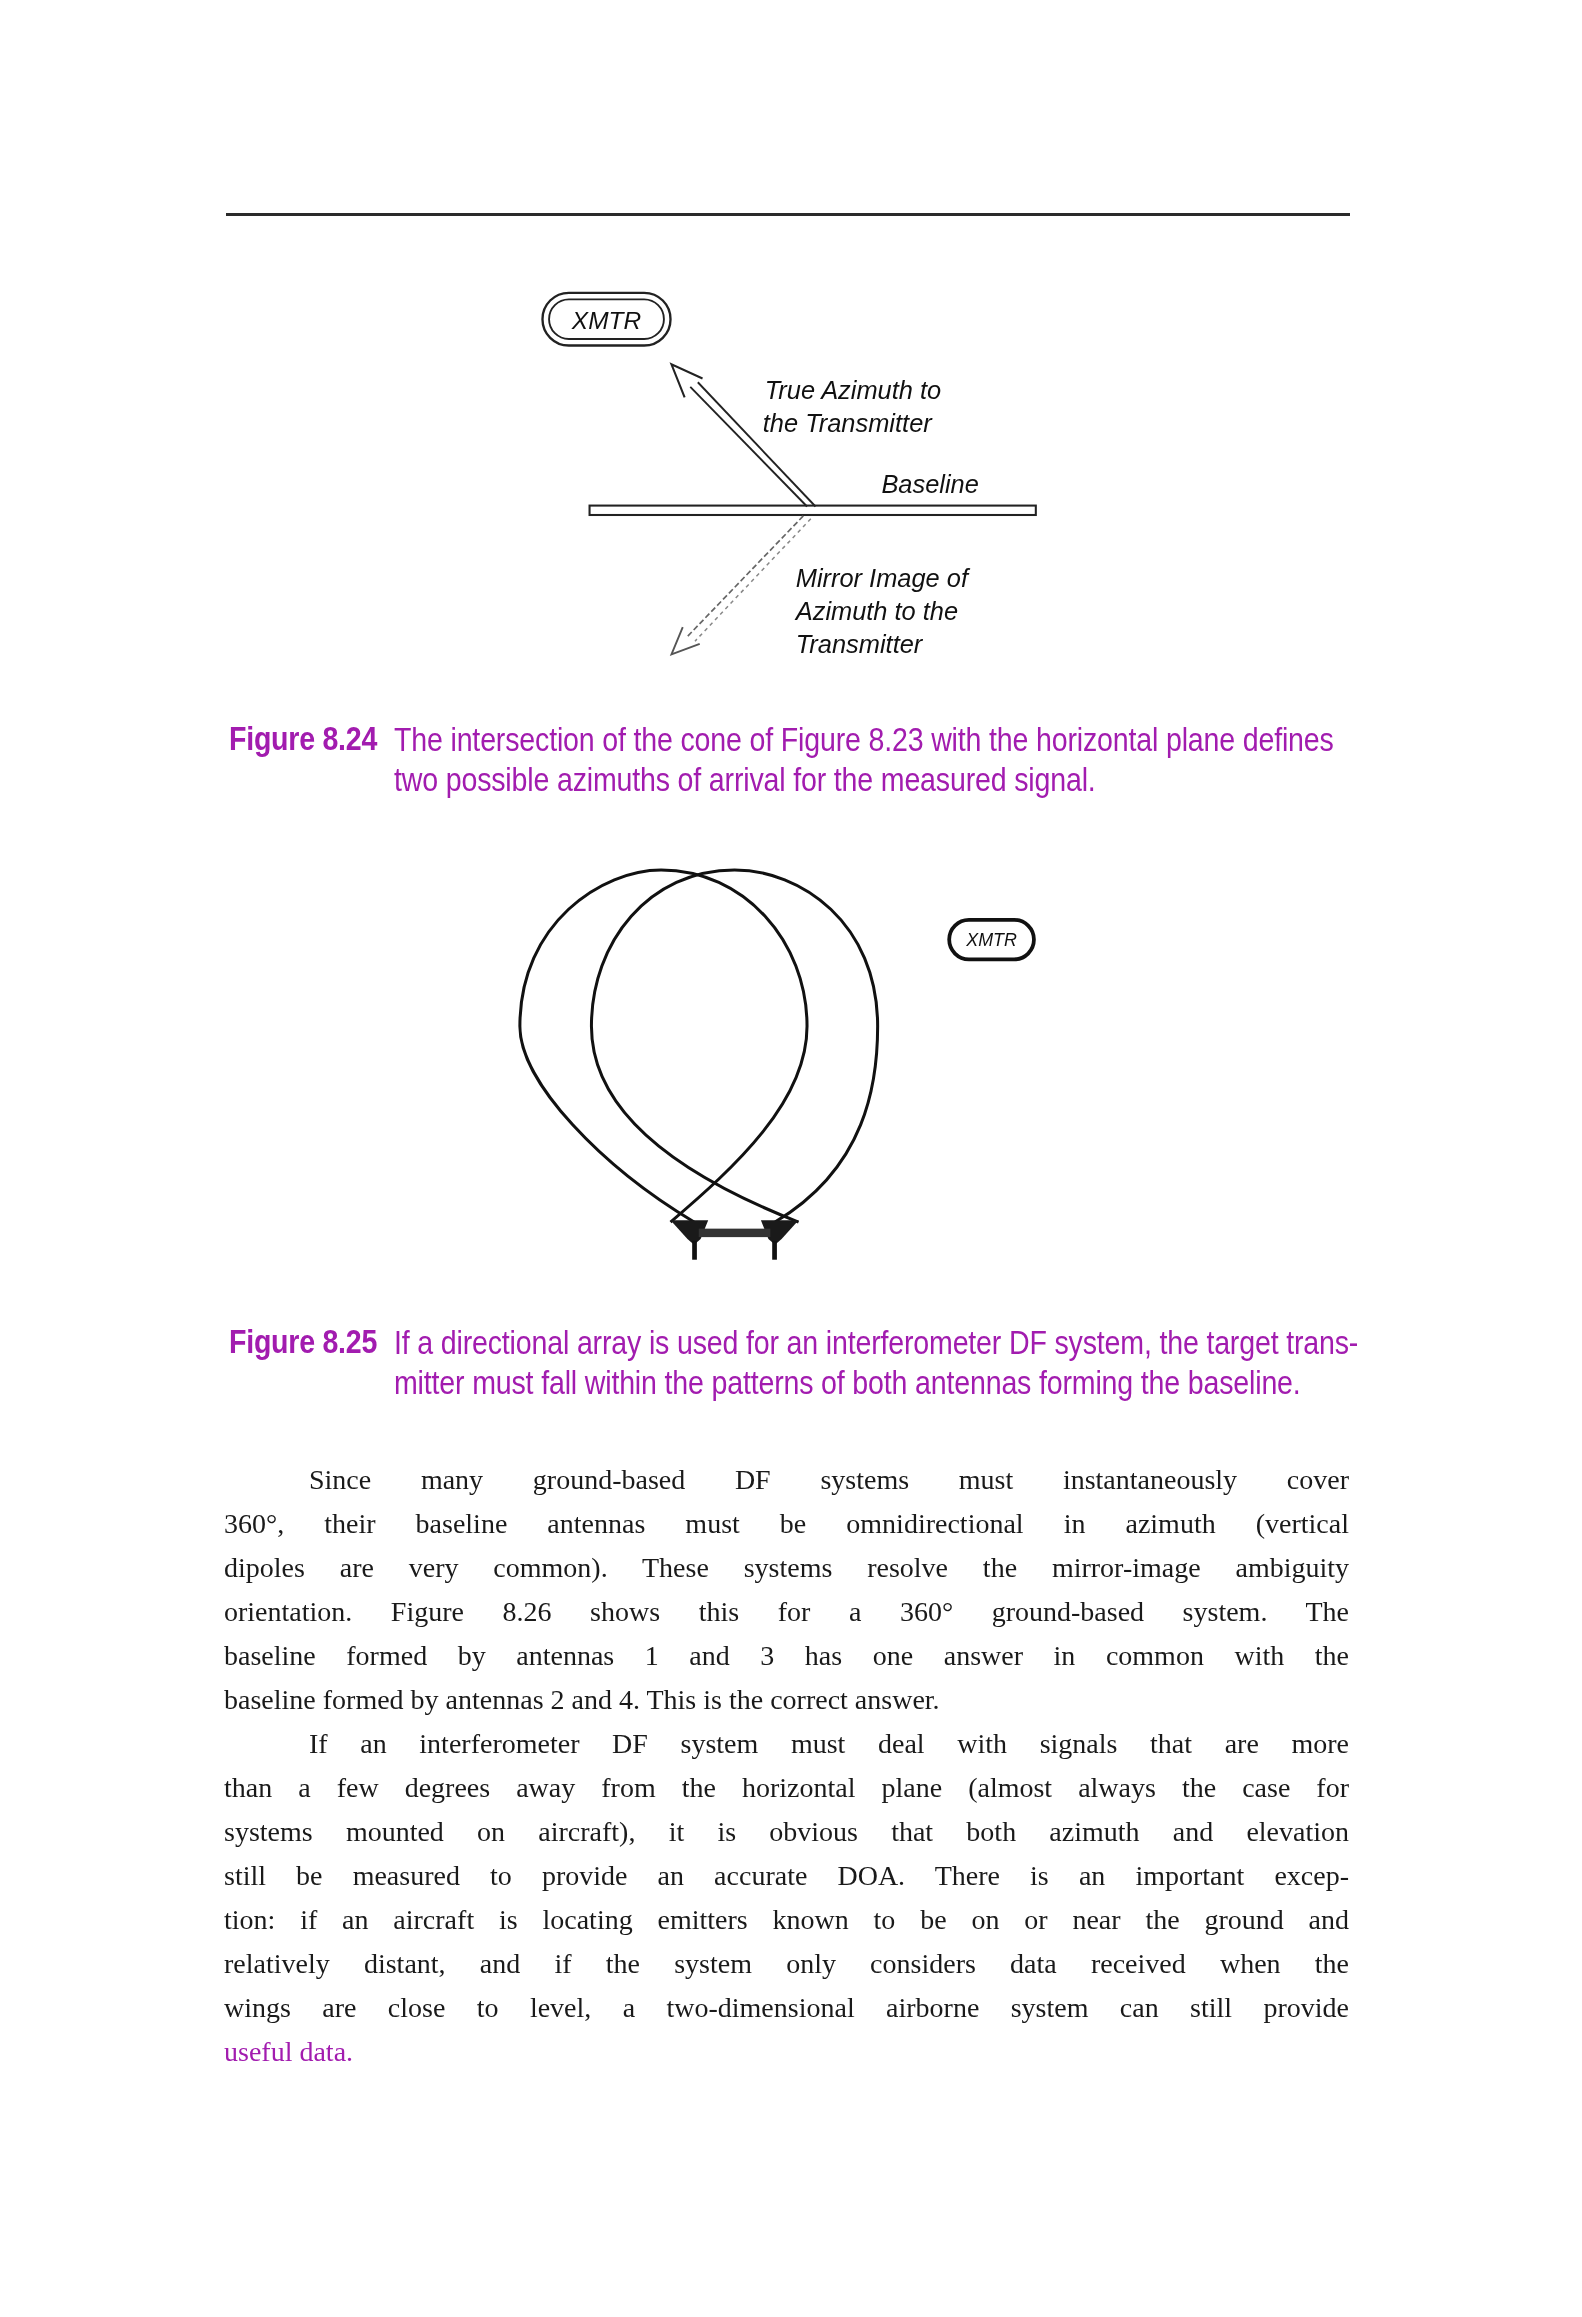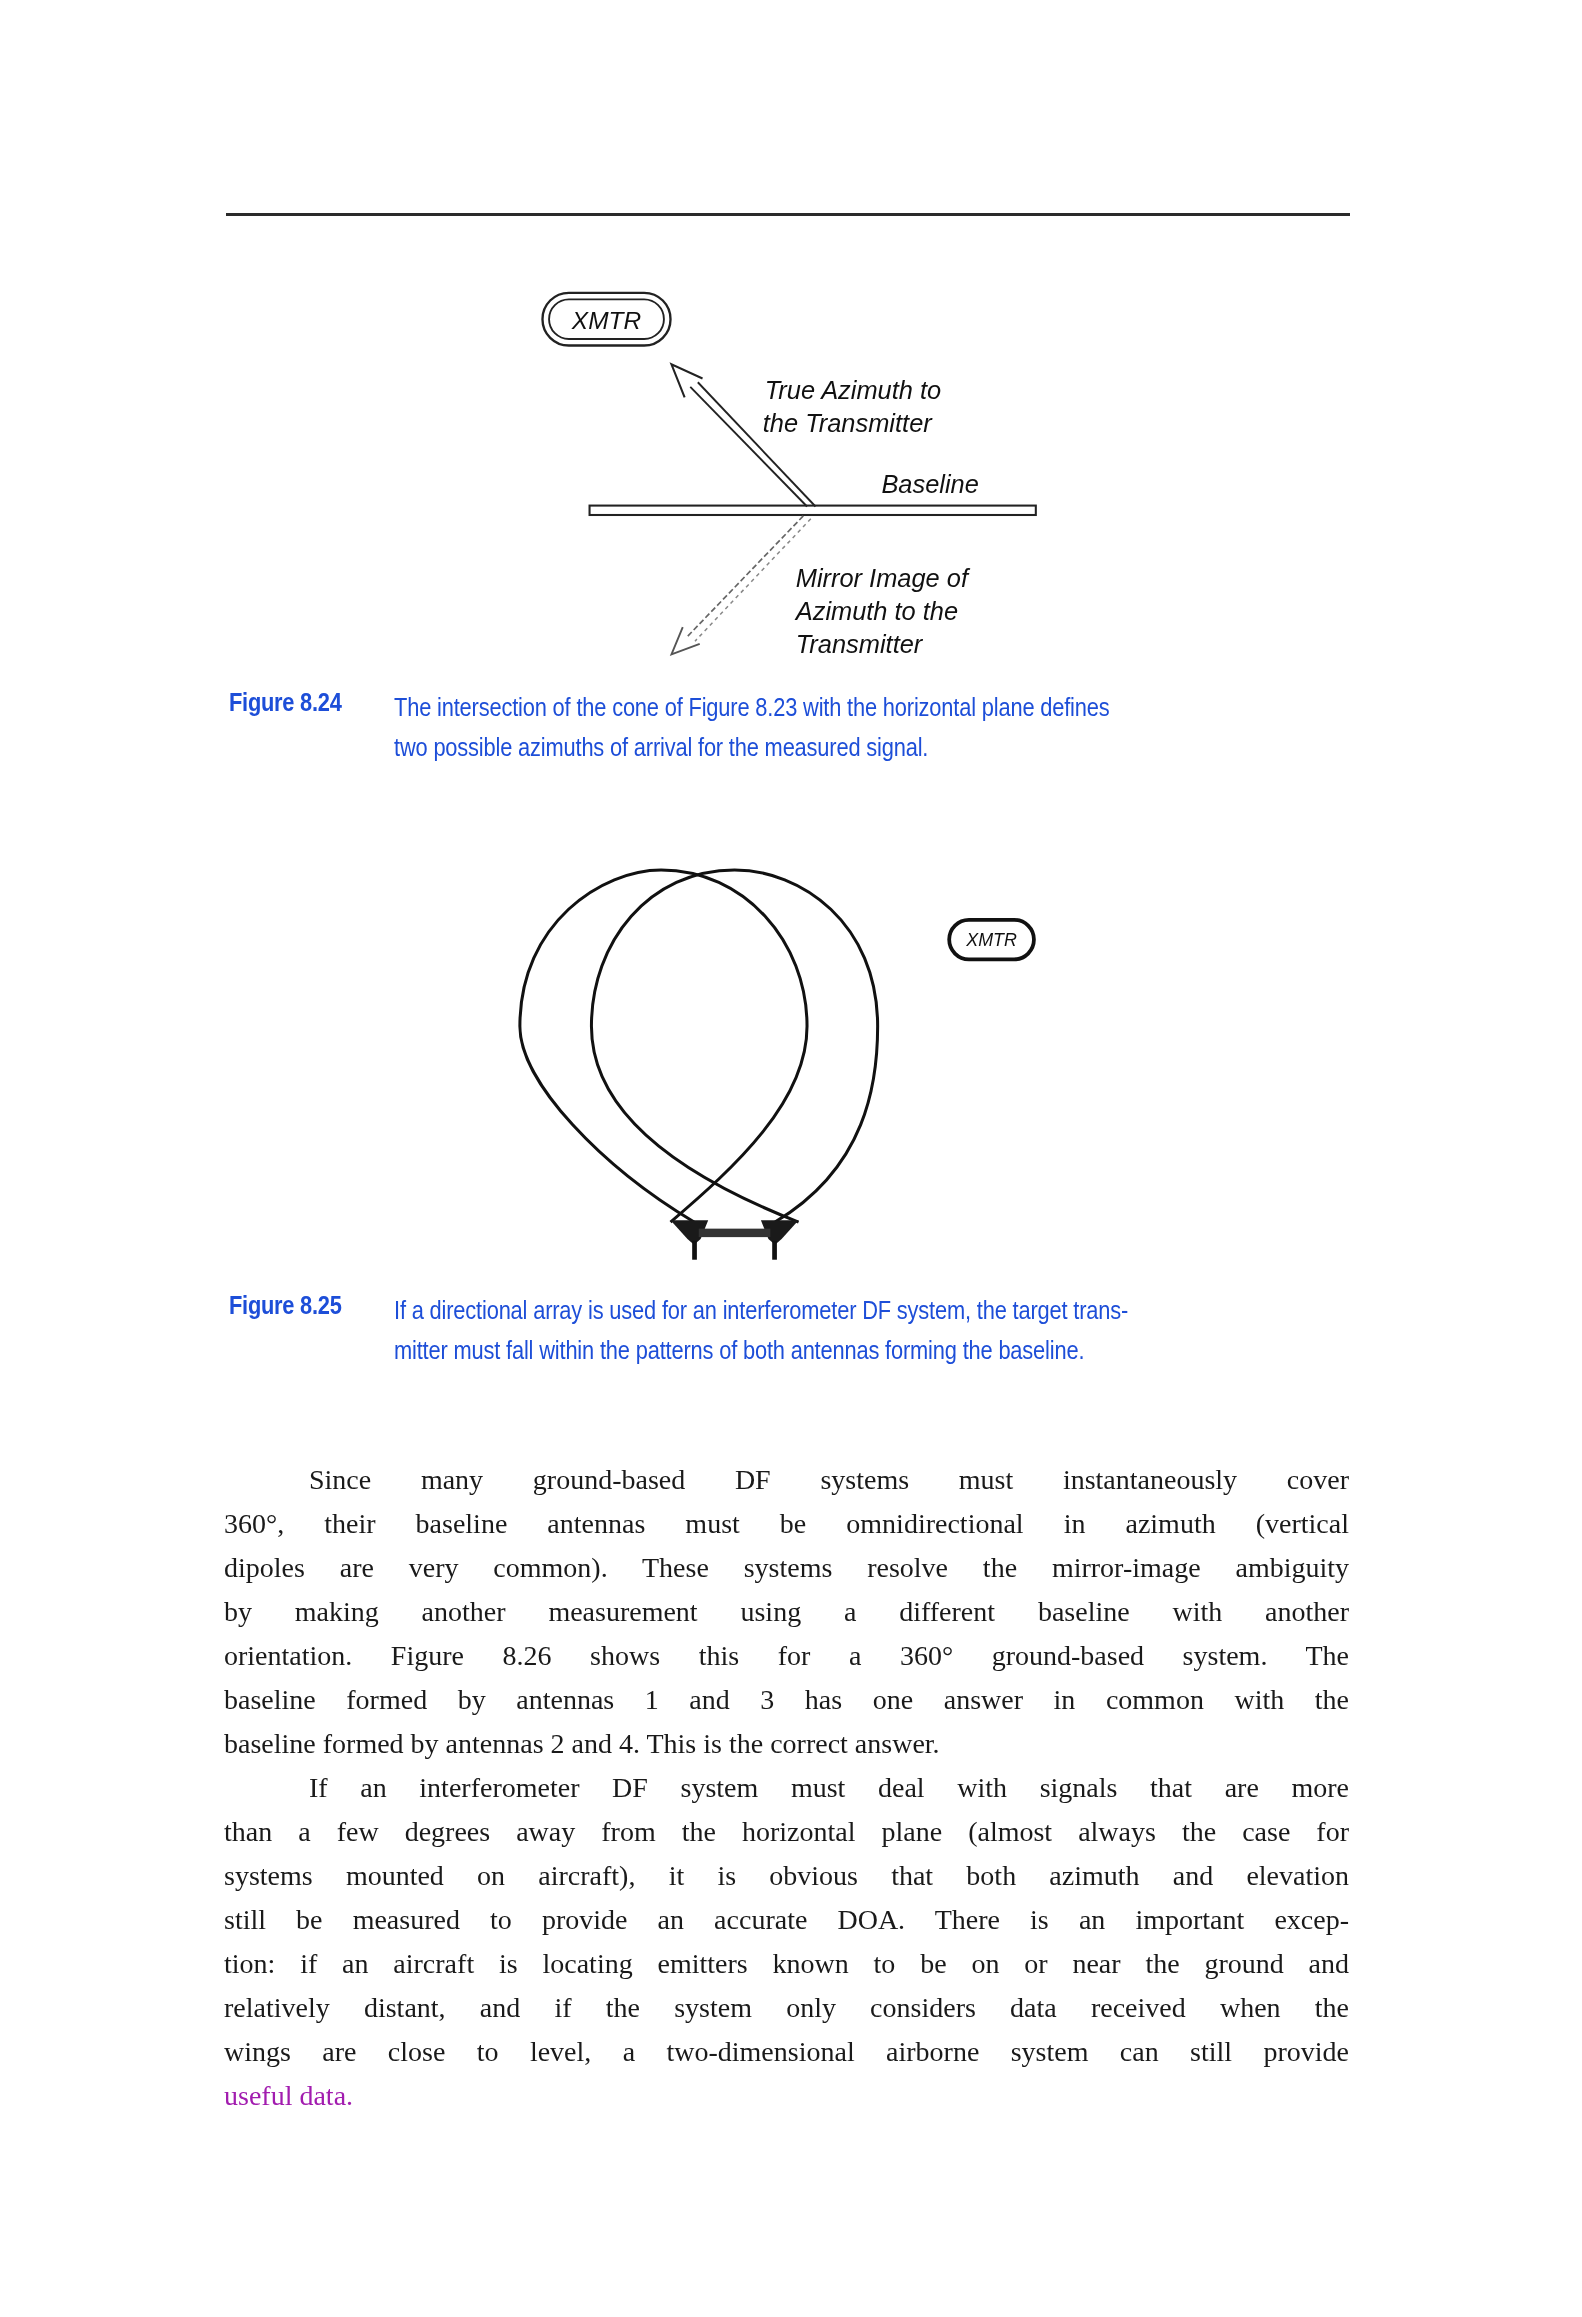--- a/index.html
+++ b/index.html
@@ -12,21 +12,21 @@
   .book-title { position: absolute; left: 275px; top: 0; font-family: "Liberation Sans", sans-serif; font-size: 28px; color: #1a1a1a; letter-spacing: -0.3px; transform: scaleX(0.86); transform-origin: left top; white-space: nowrap; }
   .head-rule { position: absolute; left: 226px; top: 213px; width: 1124px; height: 2.8px; background: #2a2a2a; }
 
   
   .figure-svg { position: absolute; left: 0; top: 0; width: 1583px; height: 2317px; }
   .fig-label-text { font-family: "Liberation Sans", sans-serif; font-style: italic; font-size: 27px; fill: #111; }
   .xmtr-text { font-family: "Liberation Sans", sans-serif; font-style: italic; font-size: 26px; fill: #111; }
   .xmtr-text-small { font-family: "Liberation Sans", sans-serif; font-style: italic; font-size: 19px; fill: #111; }
 
   
-  .caption { position: absolute; left: 226px; width: 1130px; font-family: "Liberation Sans", sans-serif; font-size: 26px; color: #1d4ed8; }
+  .caption { position: absolute; left: 226px; width: 1130px; font-family: "Liberation Sans", sans-serif; font-size: 34px; color: #a21caf; margin-top: 32px; }
   .caption .cap-label { position: absolute; left: 2.8px; top: 0; font-weight: bold; transform: scaleX(0.84); transform-origin: left top; white-space: nowrap; letter-spacing: -0.3px; }
   .caption .cap-text { position: absolute; left: 168px; top: 0; width: 1139px; line-height: 40px; transform: scaleX(0.84); transform-origin: left top; letter-spacing: -0.2px; }
   .caption .cap-line { display: block; white-space: nowrap; }
 
   
   .body-text { position: absolute; left: 224px; top: 1458px; width: 1125px; font-family: "Liberation Serif", serif; font-size: 28px; line-height: 44px; color: #1a1a1a; }
   .body-line { display: block; white-space: nowrap; text-align: justify; text-align-last: justify; height: 44px; }
   .body-line.indent { padding-left: 85px; }
   .body-line.last { text-align-last: left; }
   .body-line.faded { color: #a21caf; }
@@ -115,21 +115,20 @@
       <span class="cap-line">If a directional array is used for an interferometer DF system, the target trans-</span>
       <span class="cap-line">mitter must fall within the patterns of both antennas forming the baseline.</span>
     </div>
   </div>
 
   <div class="body-text">
     <div>
       <span class="body-line indent">Since many ground-based DF systems must instantaneously cover</span>
       <span class="body-line">360°, their baseline antennas must be omnidirectional in azimuth (vertical</span>
       <span class="body-line">dipoles are very common). These systems resolve the mirror-image ambiguity</span>
-      <span class="body-line">by making another measurement using a different baseline with another</span>
       <span class="body-line">orientation. Figure 8.26 shows this for a 360° ground-based system. The</span>
       <span class="body-line">baseline formed by antennas 1 and 3 has one answer in common with the</span>
       <span class="body-line last">baseline formed by antennas 2 and 4. This is the correct answer.</span>
     </div>
     <div>
       <span class="body-line indent">If an interferometer DF system must deal with signals that are more</span>
       <span class="body-line">than a few degrees away from the horizontal plane (almost always the case for</span>
       <span class="body-line">systems mounted on aircraft), it is obvious that both azimuth and elevation</span>
       <span class="body-line">still be measured to provide an accurate DOA. There is an important excep-</span>
       <span class="body-line">tion: if an aircraft is locating emitters known to be on or near the ground and</span>

